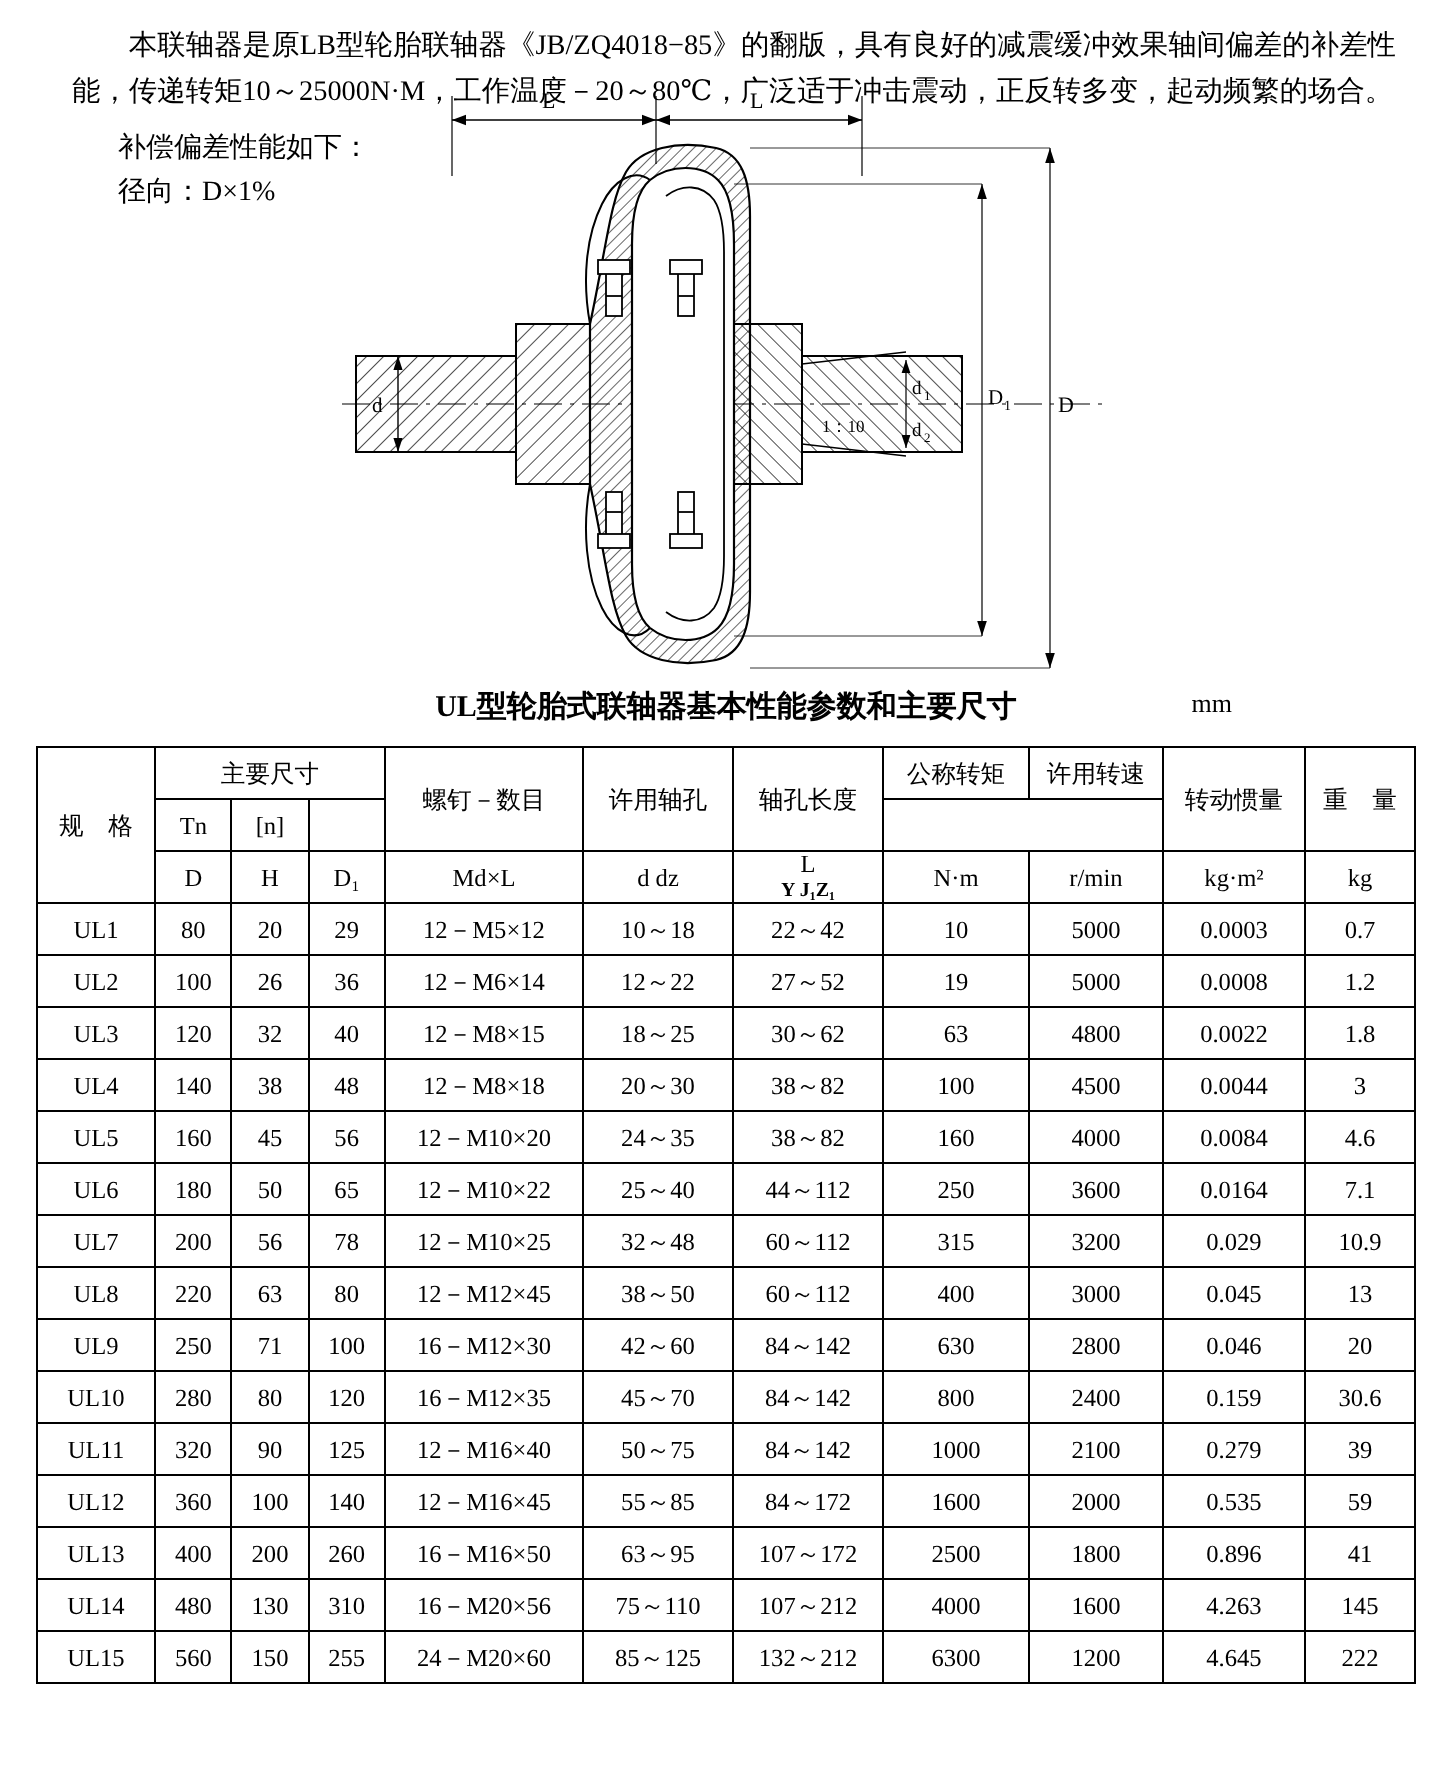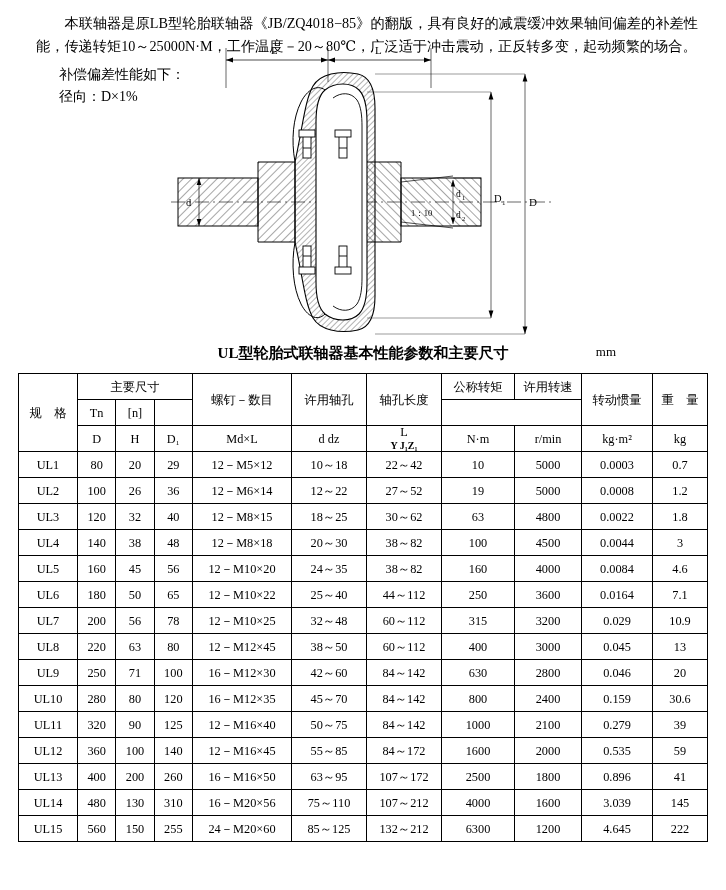--- a/index.html
+++ b/index.html
@@ -439,21 +439,21 @@
           <tr>
             <td>UL14</td>
             <td>480</td>
             <td>130</td>
             <td>310</td>
             <td>16－M20×56</td>
             <td>75～110</td>
             <td>107～212</td>
             <td>4000</td>
             <td>1600</td>
-            <td>3.039</td>
+            <td>4.263</td>
             <td>145</td>
           </tr>
           <tr>
             <td>UL15</td>
             <td>560</td>
             <td>150</td>
             <td>255</td>
             <td>24－M20×60</td>
             <td>85～125</td>
             <td>132～212</td>

